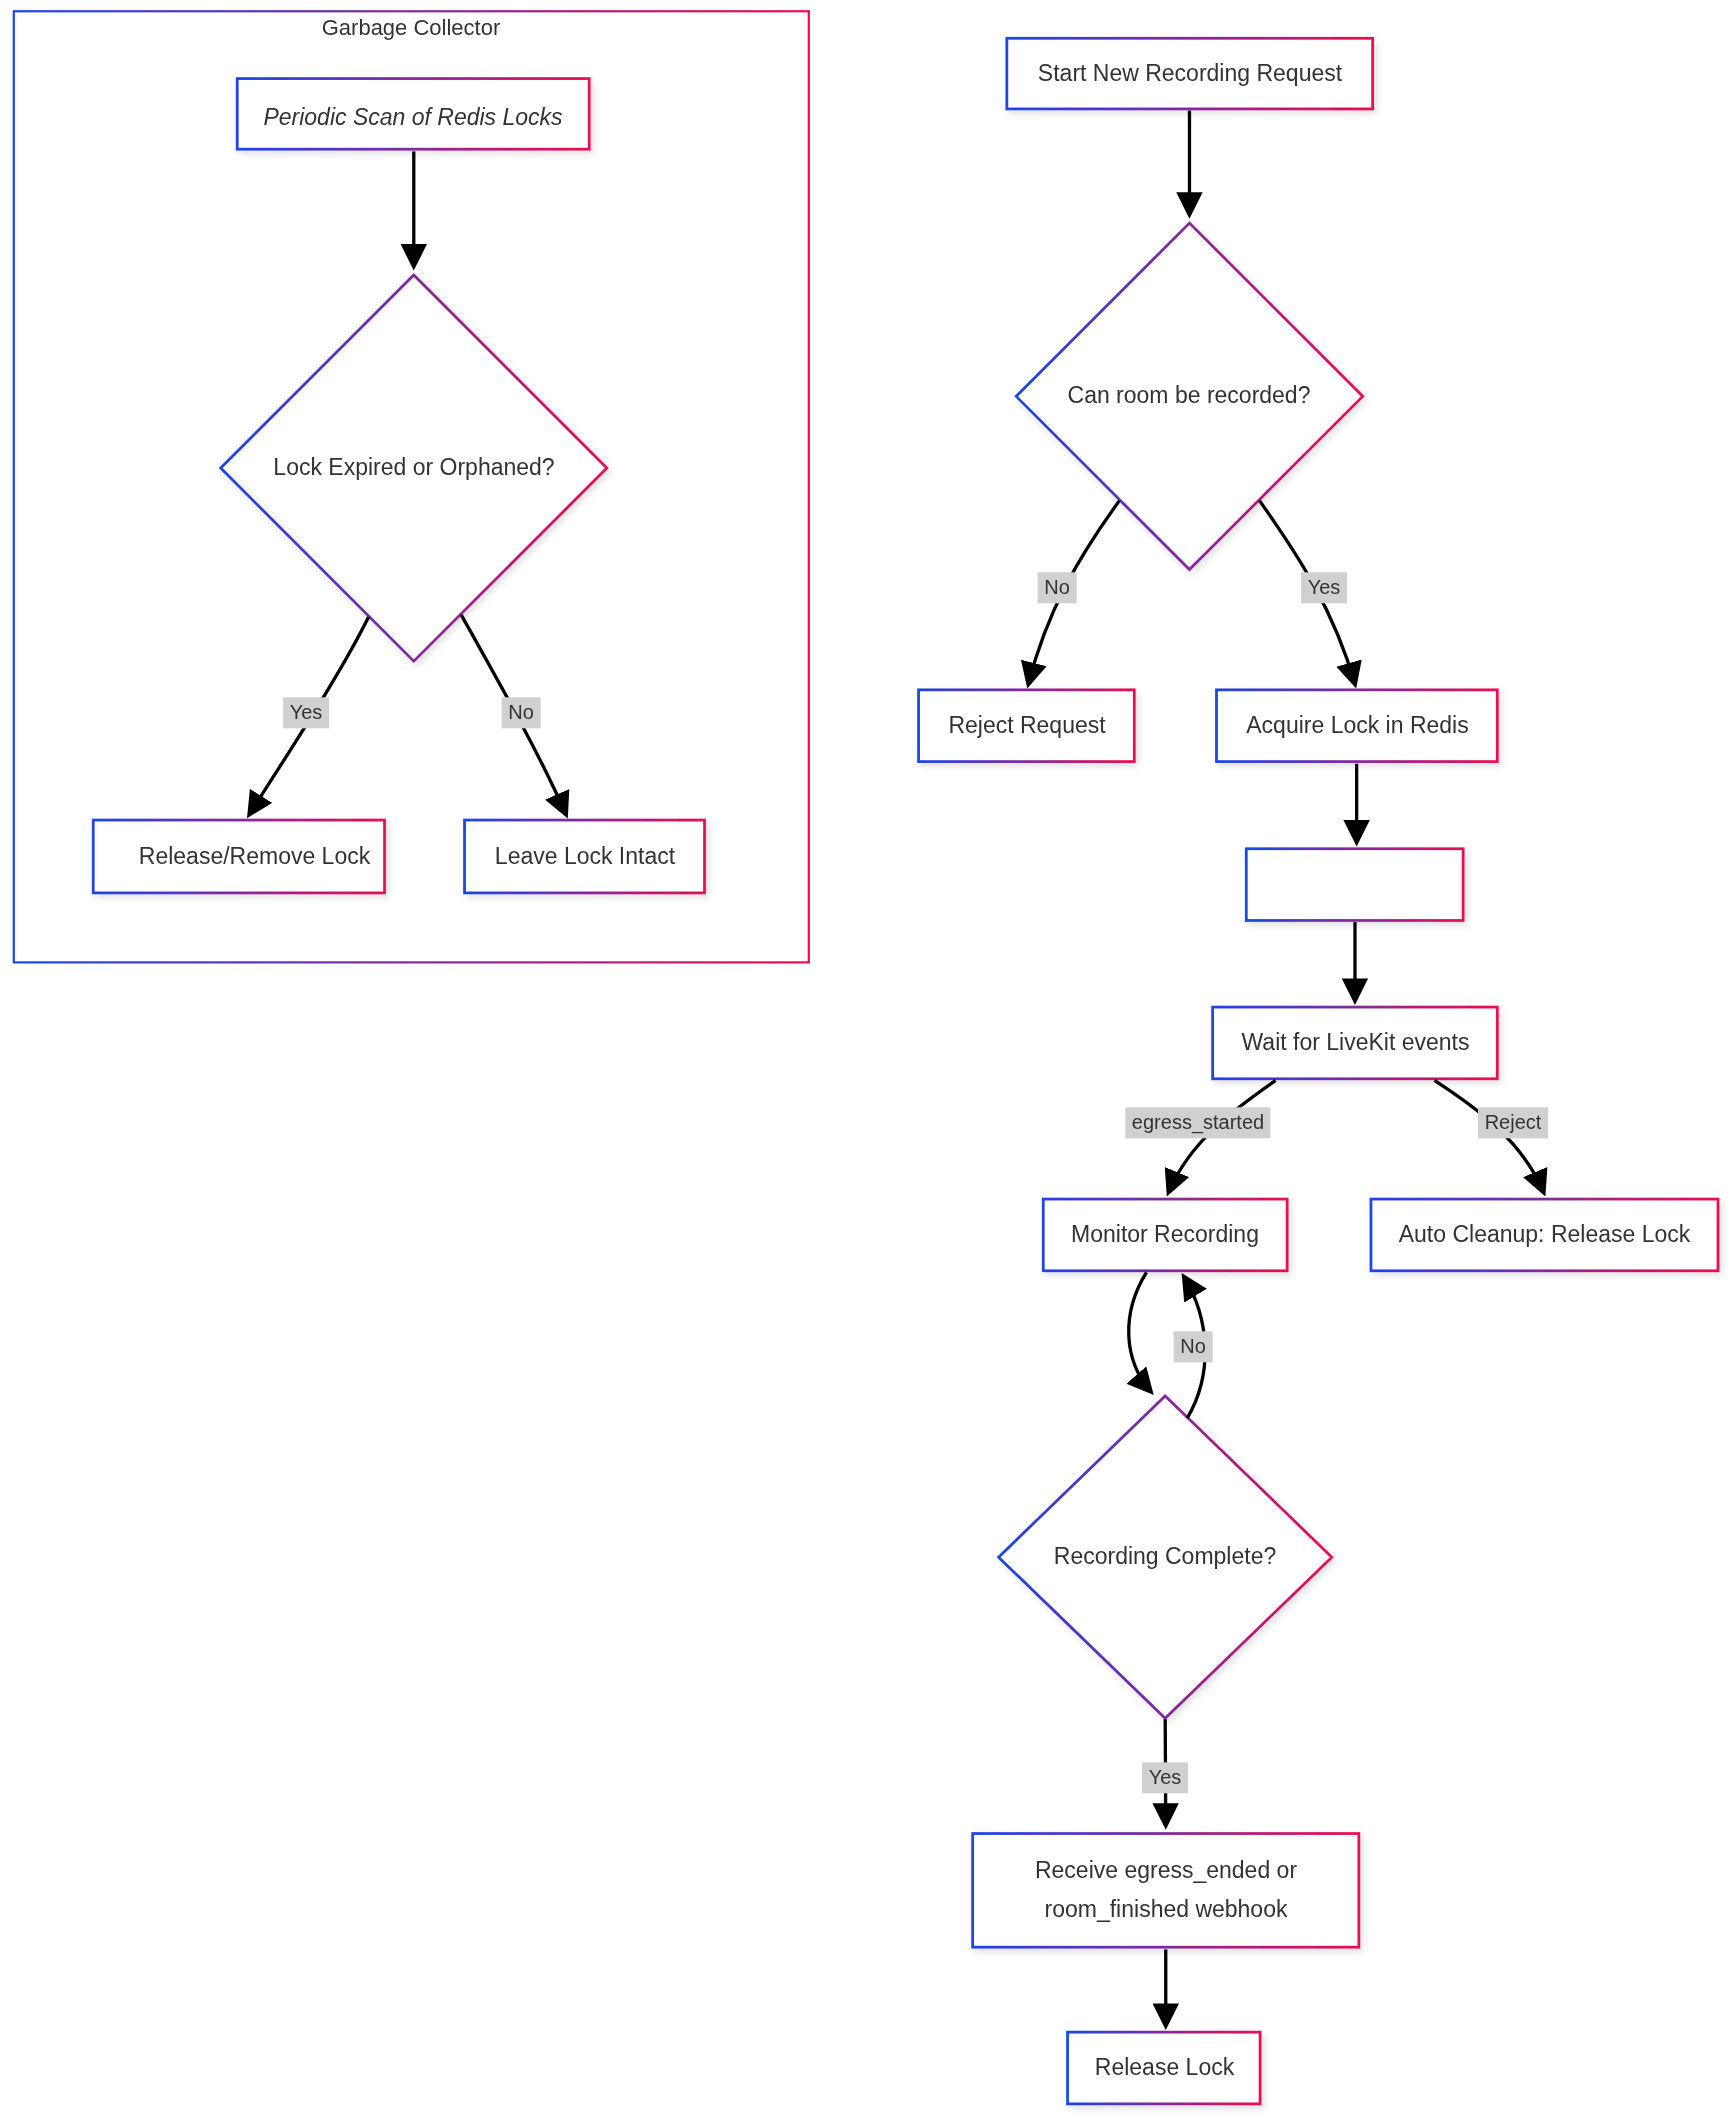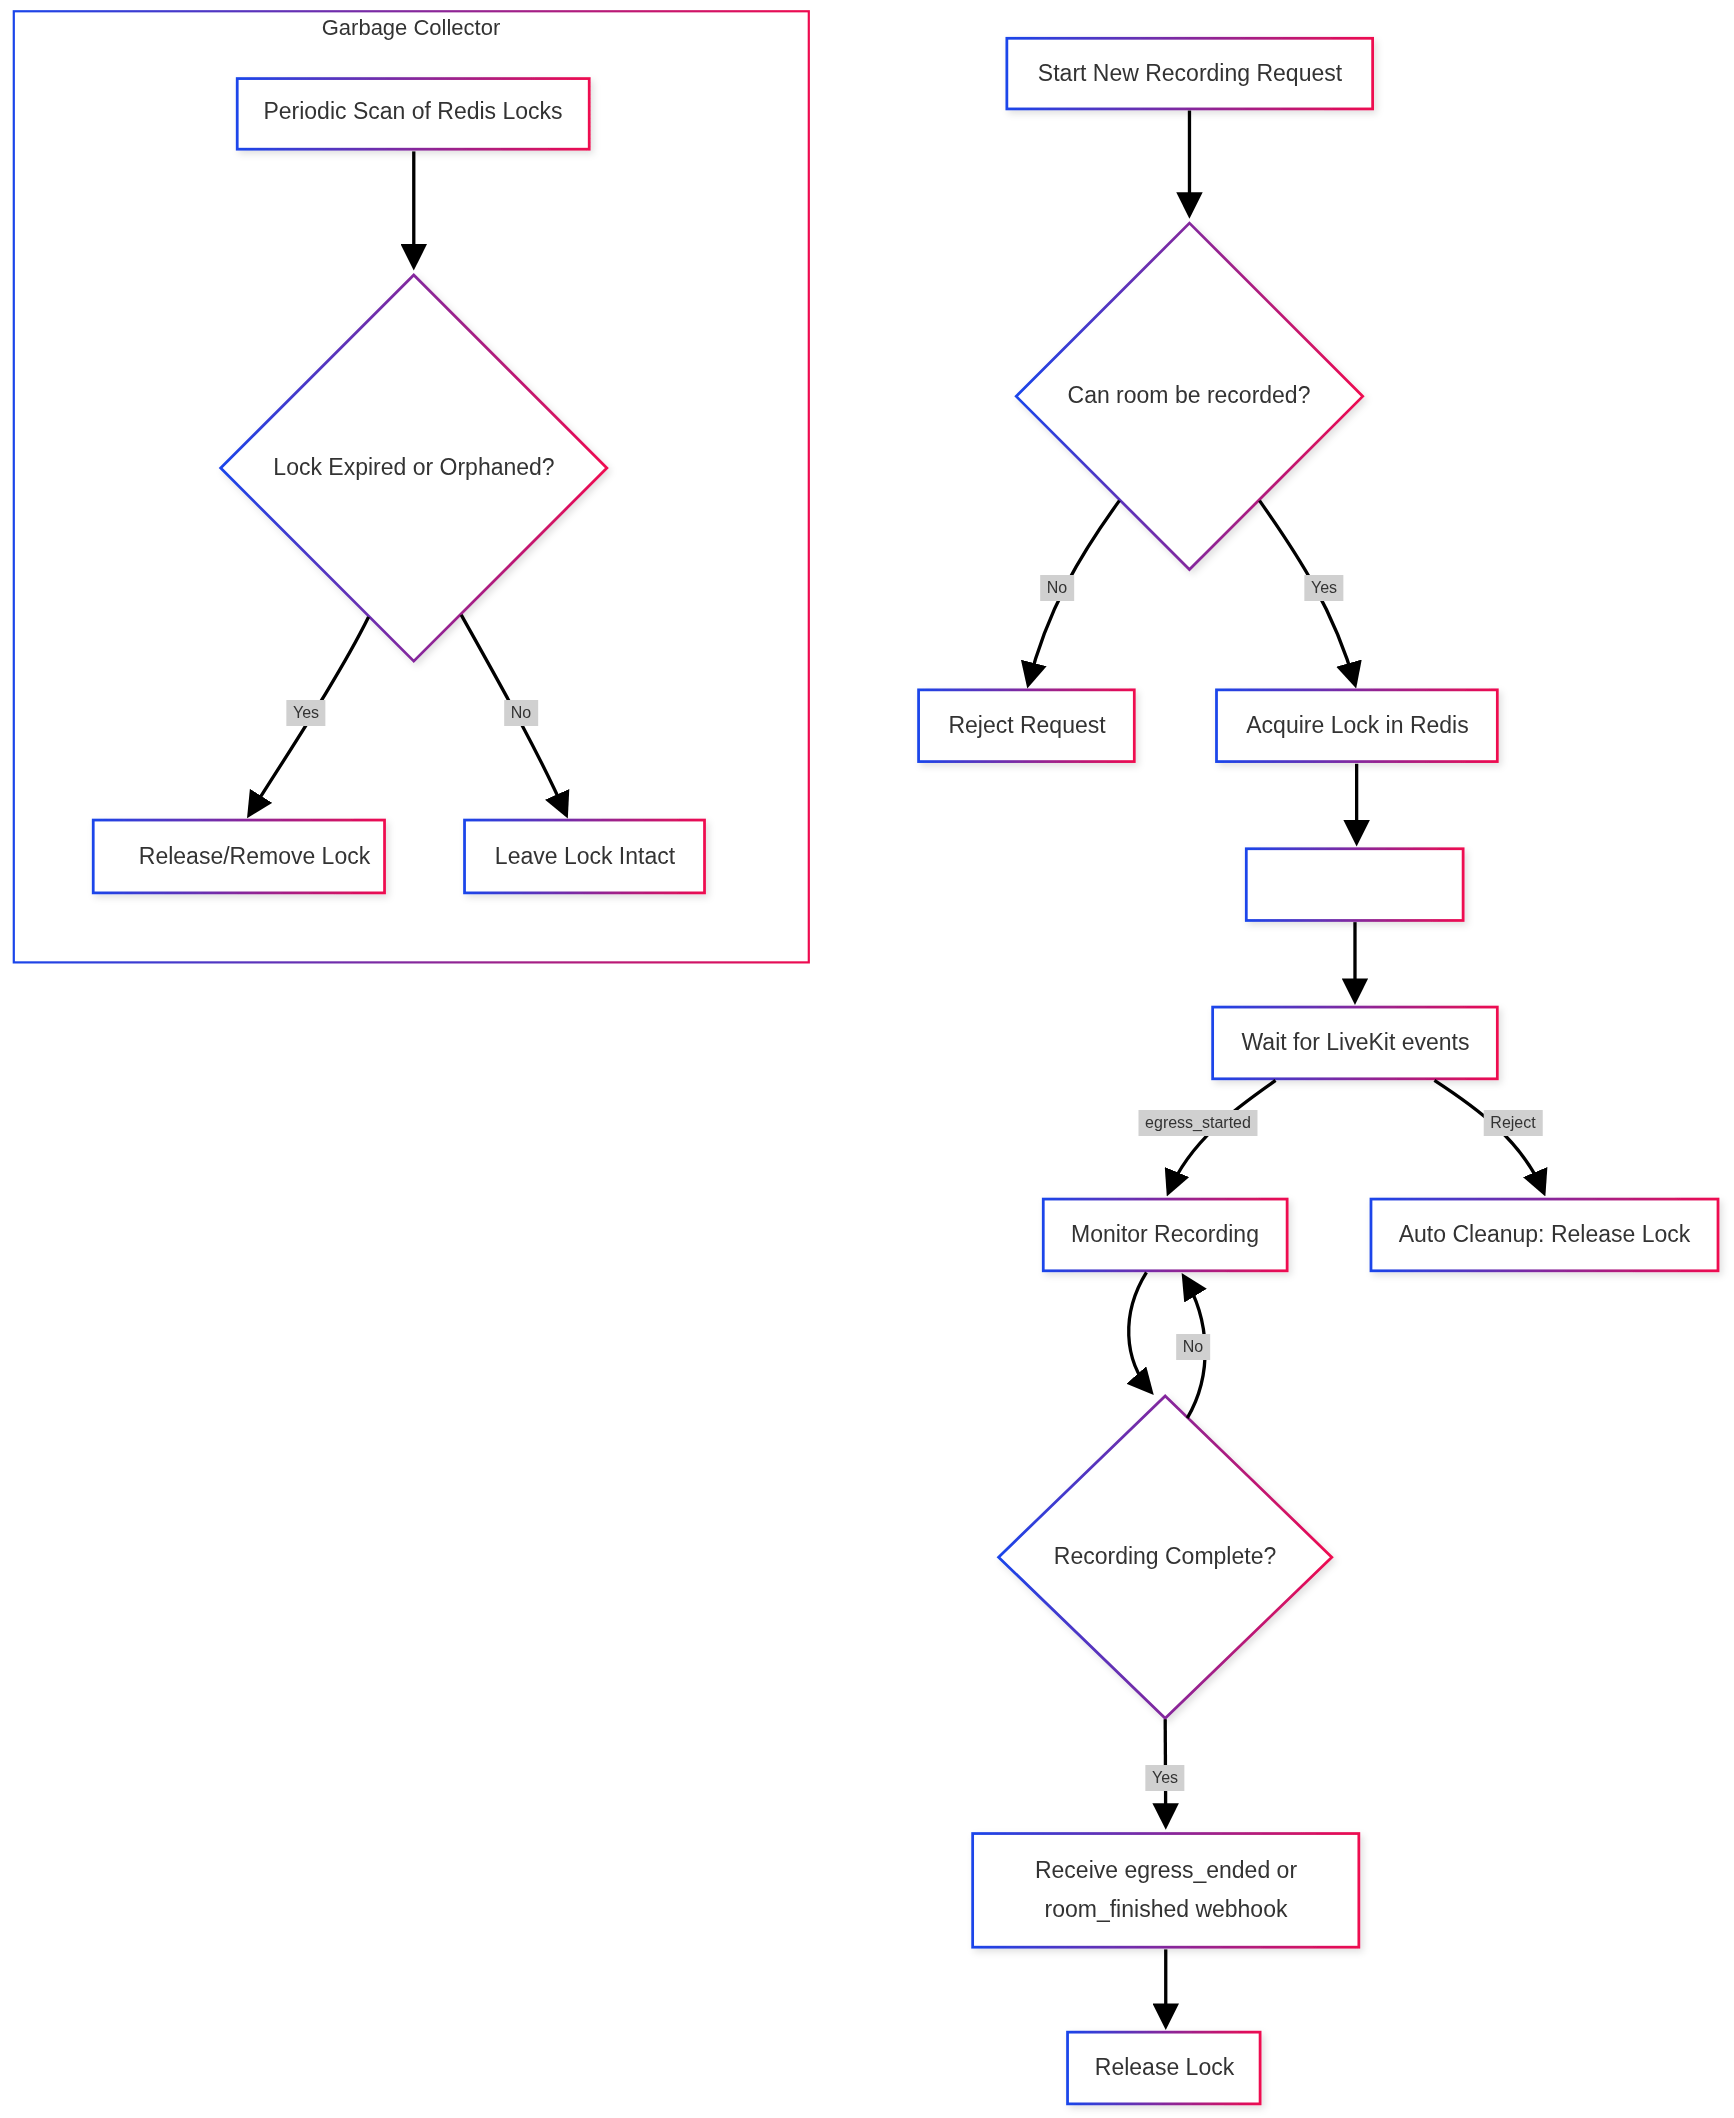--- a/index.html
+++ b/index.html
@@ -36,21 +36,21 @@
     color: var(--text, #333333);
   }
   .diamond-label {
     transform: translate(-50%, -50%);
     white-space: nowrap;
   }
   .edge-label {
     position: absolute;
     transform: translate(-50%, -50%);
     background: var(--edge-label-bg, #d0d0d0);
-    font-size: 16px;
+    font-size: 20px;
     line-height: 1.35;
     padding: 2.2px 6.6px;
     color: var(--text, #333333);
     white-space: nowrap;
     text-align: center;
   }
   .subgraph-title {
     position: absolute;
     transform: translateX(-50%);
     font-size: 22px;
@@ -108,21 +108,21 @@
     <path class="edge" marker-end="url(#arrow)" d="M2312,1958 C2245,2005 2158,2065 2118,2161"></path>
     <path class="edge" marker-end="url(#arrow)" d="M2600,1958 C2672,2005 2758,2065 2798,2161"></path>
     <path class="edge" marker-end="url(#arrow)" d="M2078,2306 C2032,2380 2036,2465 2086,2522"></path>
     <path class="edge" marker-end="url(#arrow)" d="M2152,2570 C2198,2492 2194,2392 2146,2314"></path>
     <path class="edge" marker-end="url(#arrow)" d="M2112,3116 L2113,3308"></path>
     <path class="edge" marker-end="url(#arrow)" d="M2113,3533 L2113,3671"></path>
   </svg>
 
   <div class="subgraph-title" style="left:411px; top:15.4px;">Garbage Collector</div>
 
-  <div class="overlay" style="left:237px; top:78px; width:352px; height:68px;">Periodic Scan of Redis Locks</div>
+  <div class="overlay" style="left:237px; top:84px; width:352px; height:68px;font-style:italic;">Periodic Scan of Redis Locks</div>
   <div class="overlay diamond-label" style="left:414px; top:468px;">Lock Expired or Orphaned?</div>
   <div class="overlay" style="left:109px; top:820px; width:291px; height:73px;">Release/Remove Lock</div>
   <div class="overlay" style="left:1007px; top:38px; width:366px; height:71px;">Start New Recording Request</div>
   <div class="overlay" style="left:465px; top:820px; width:240px; height:73px;">Leave Lock Intact</div>
   <div class="overlay diamond-label" style="left:1189px; top:396px;">Can room be recorded?</div>
   <div class="overlay" style="left:919px; top:690px; width:216px; height:72px;">Reject Request</div>
   <div class="overlay" style="left:1217px; top:690px; width:281px; height:72px;">Acquire Lock in Redis</div>
   <div class="overlay" style="left:1213px; top:1007px; width:285px; height:72px;">Wait for LiveKit events</div>
   <div class="overlay" style="left:1043px; top:1199px; width:244px; height:72px;">Monitor Recording</div>
   <div class="overlay" style="left:1371px; top:1199px; width:347px; height:72px;">Auto Cleanup: Release Lock</div>

